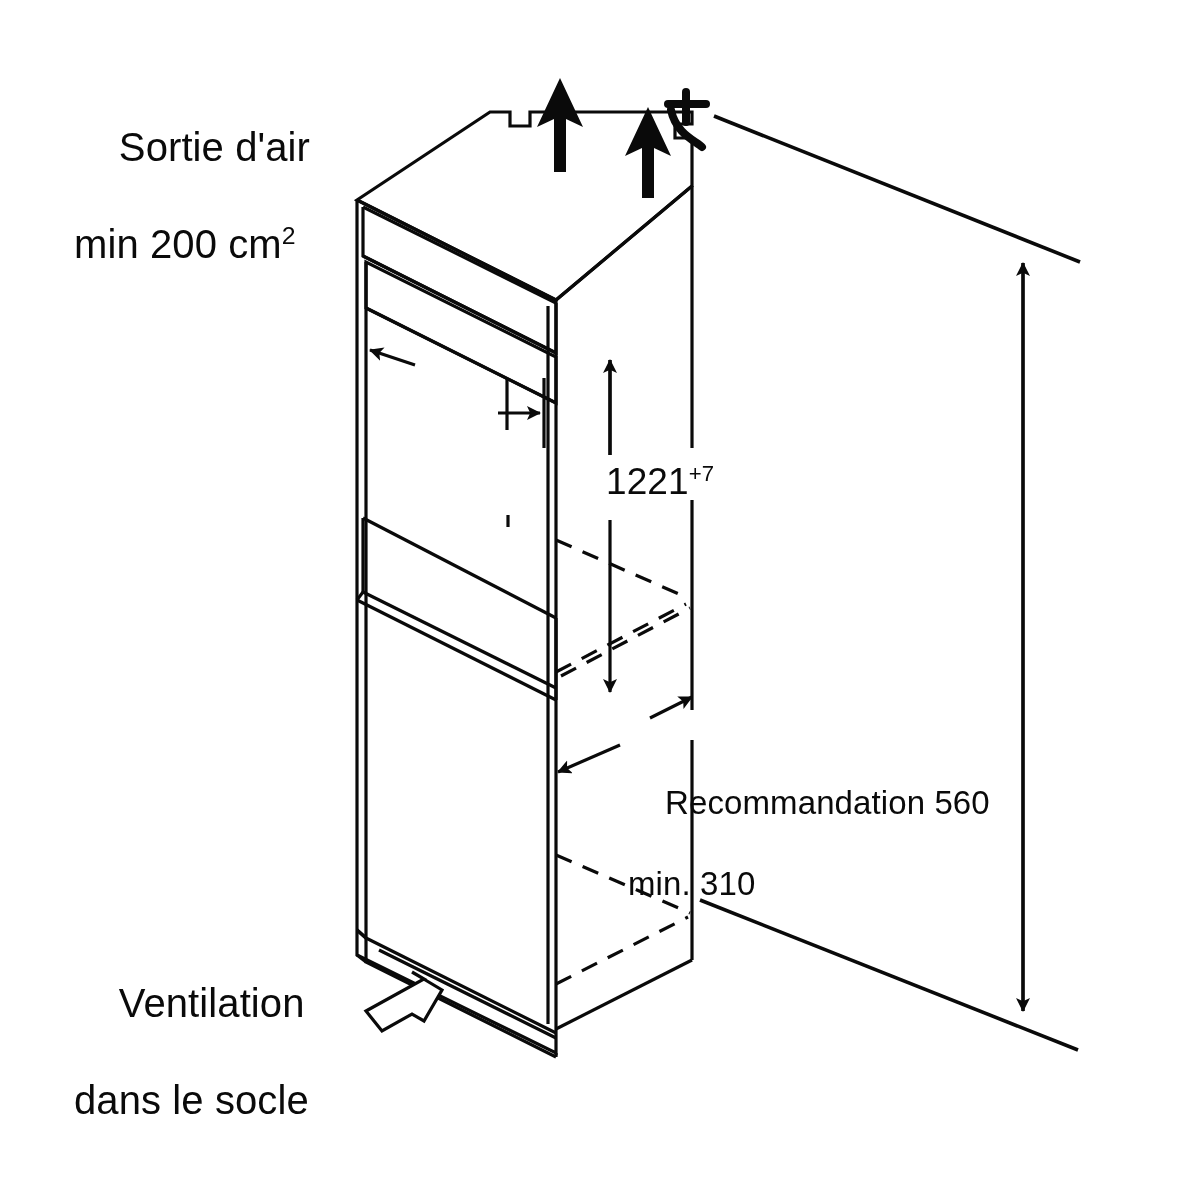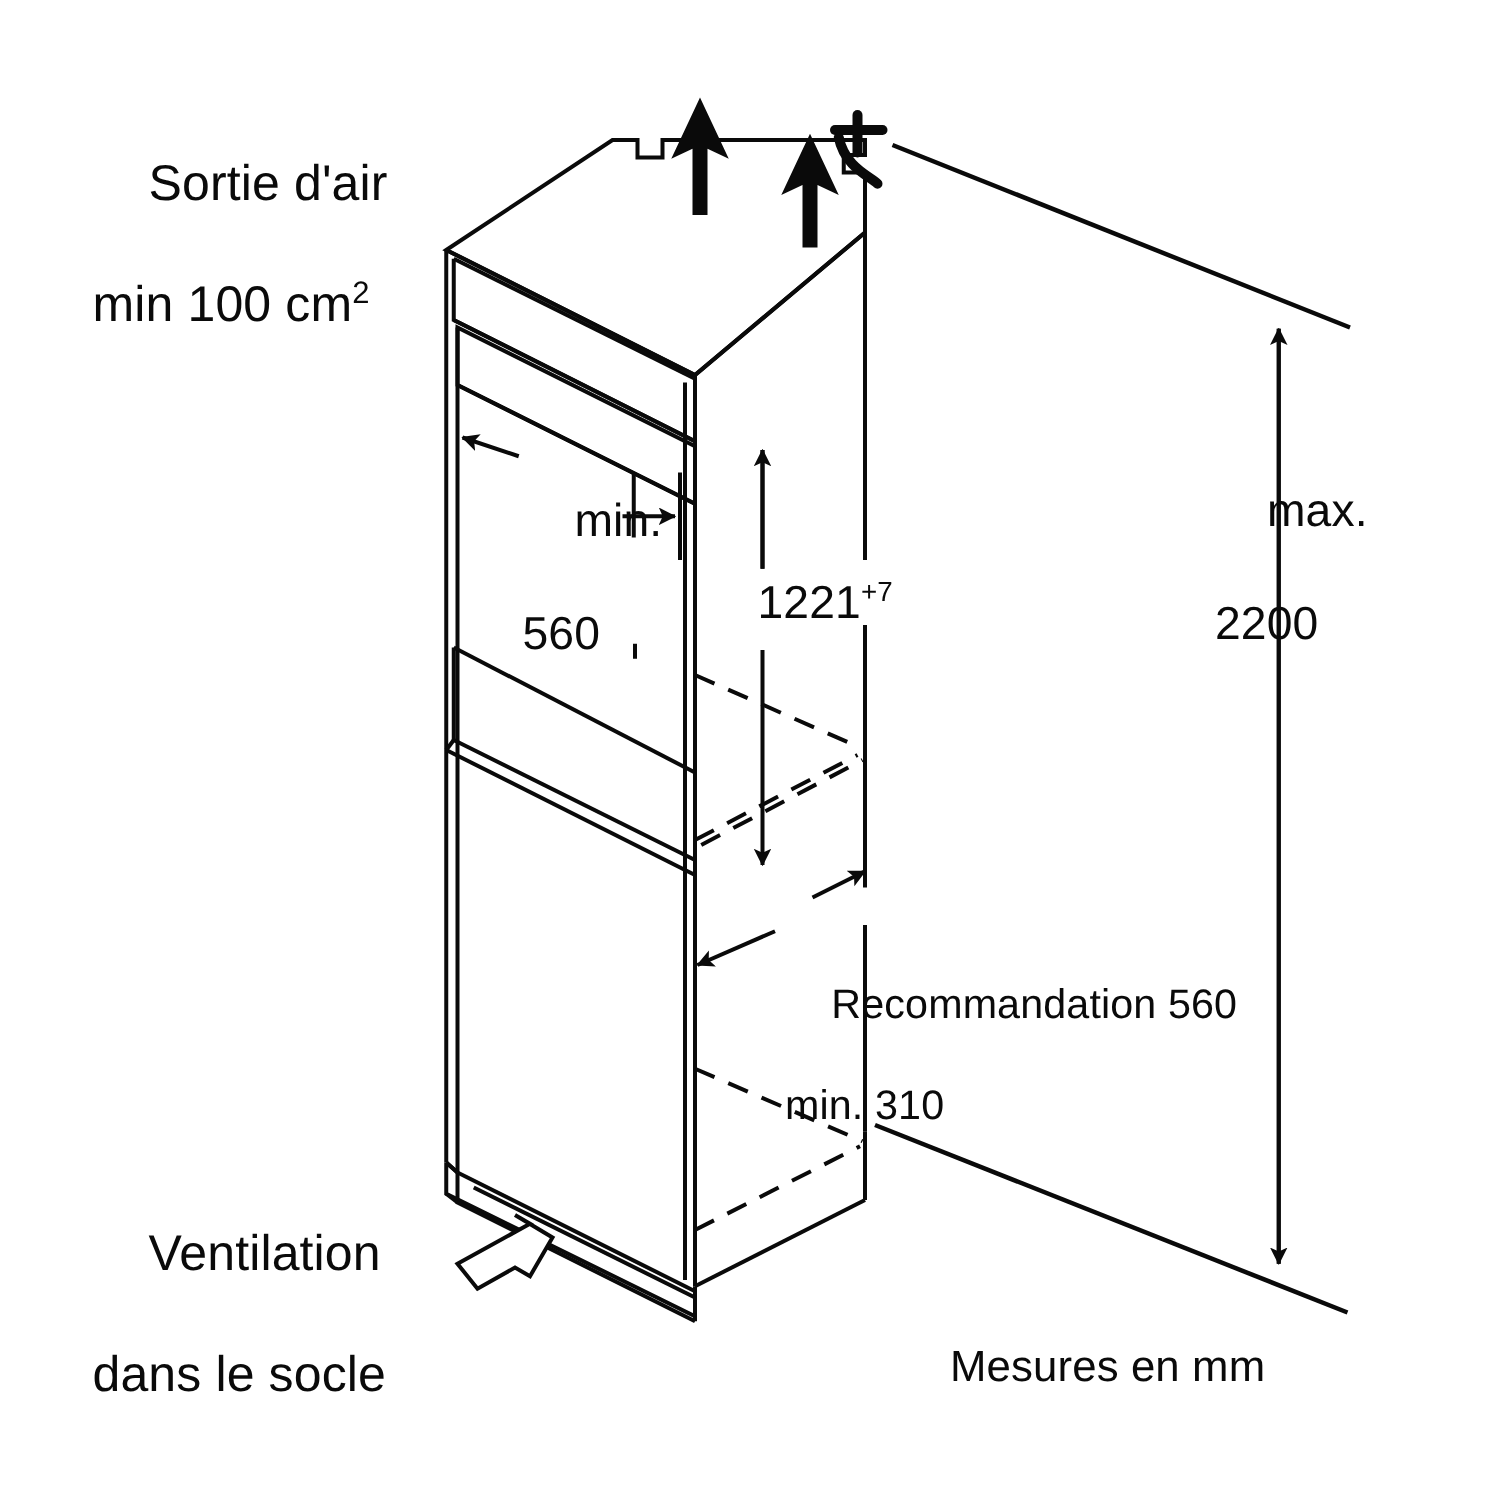--- a/index.html
+++ b/index.html
@@ -183,41 +183,32 @@
     </g>
 
     <g stroke="#0a0a0a" stroke-width="3.2" fill="none">
       <path d="M650 718 L692 697" marker-end="url(#arrowEnd)"></path>
       <path d="M620 745 L558 772" marker-end="url(#arrowEnd)"></path>
     </g>
   </svg>
 
   <div class="label lbl-air-out">
     <span>Sortie d'air</span>
-    <span class="lbl-line2"><span>min 100 cm</span><span class="sup-cm">2</span></span>
+    <span class="lbl-line2"><span>min 200 cm</span><span class="sup-cm">2</span></span>
   </div>
 
   <div class="label lbl-plinth">
     <span>Ventilation</span>
     <span class="lbl-line2">dans le socle</span>
     
   </div>
 
-  <div class="label lbl-max2200">
-    <span>max.</span>
-    <span class="lbl-line2">2200</span>
-  </div>
-
-  <div class="label lbl-min560">
-    <span>min.</span>
-    <span class="lbl-line2">560</span>
-  </div>
+
 
   <div class="label lbl-1221"><span>1221</span><span class="sup">+7</span></div>
 
   <div class="label lbl-recommend">
     <span>Recommandation 560</span>
     <span class="lbl-line2">min. 310</span>
   </div>
 
-  <div class="label lbl-mesures">Mesures en mm</div>
 
 </div>
 
 </body></html>

